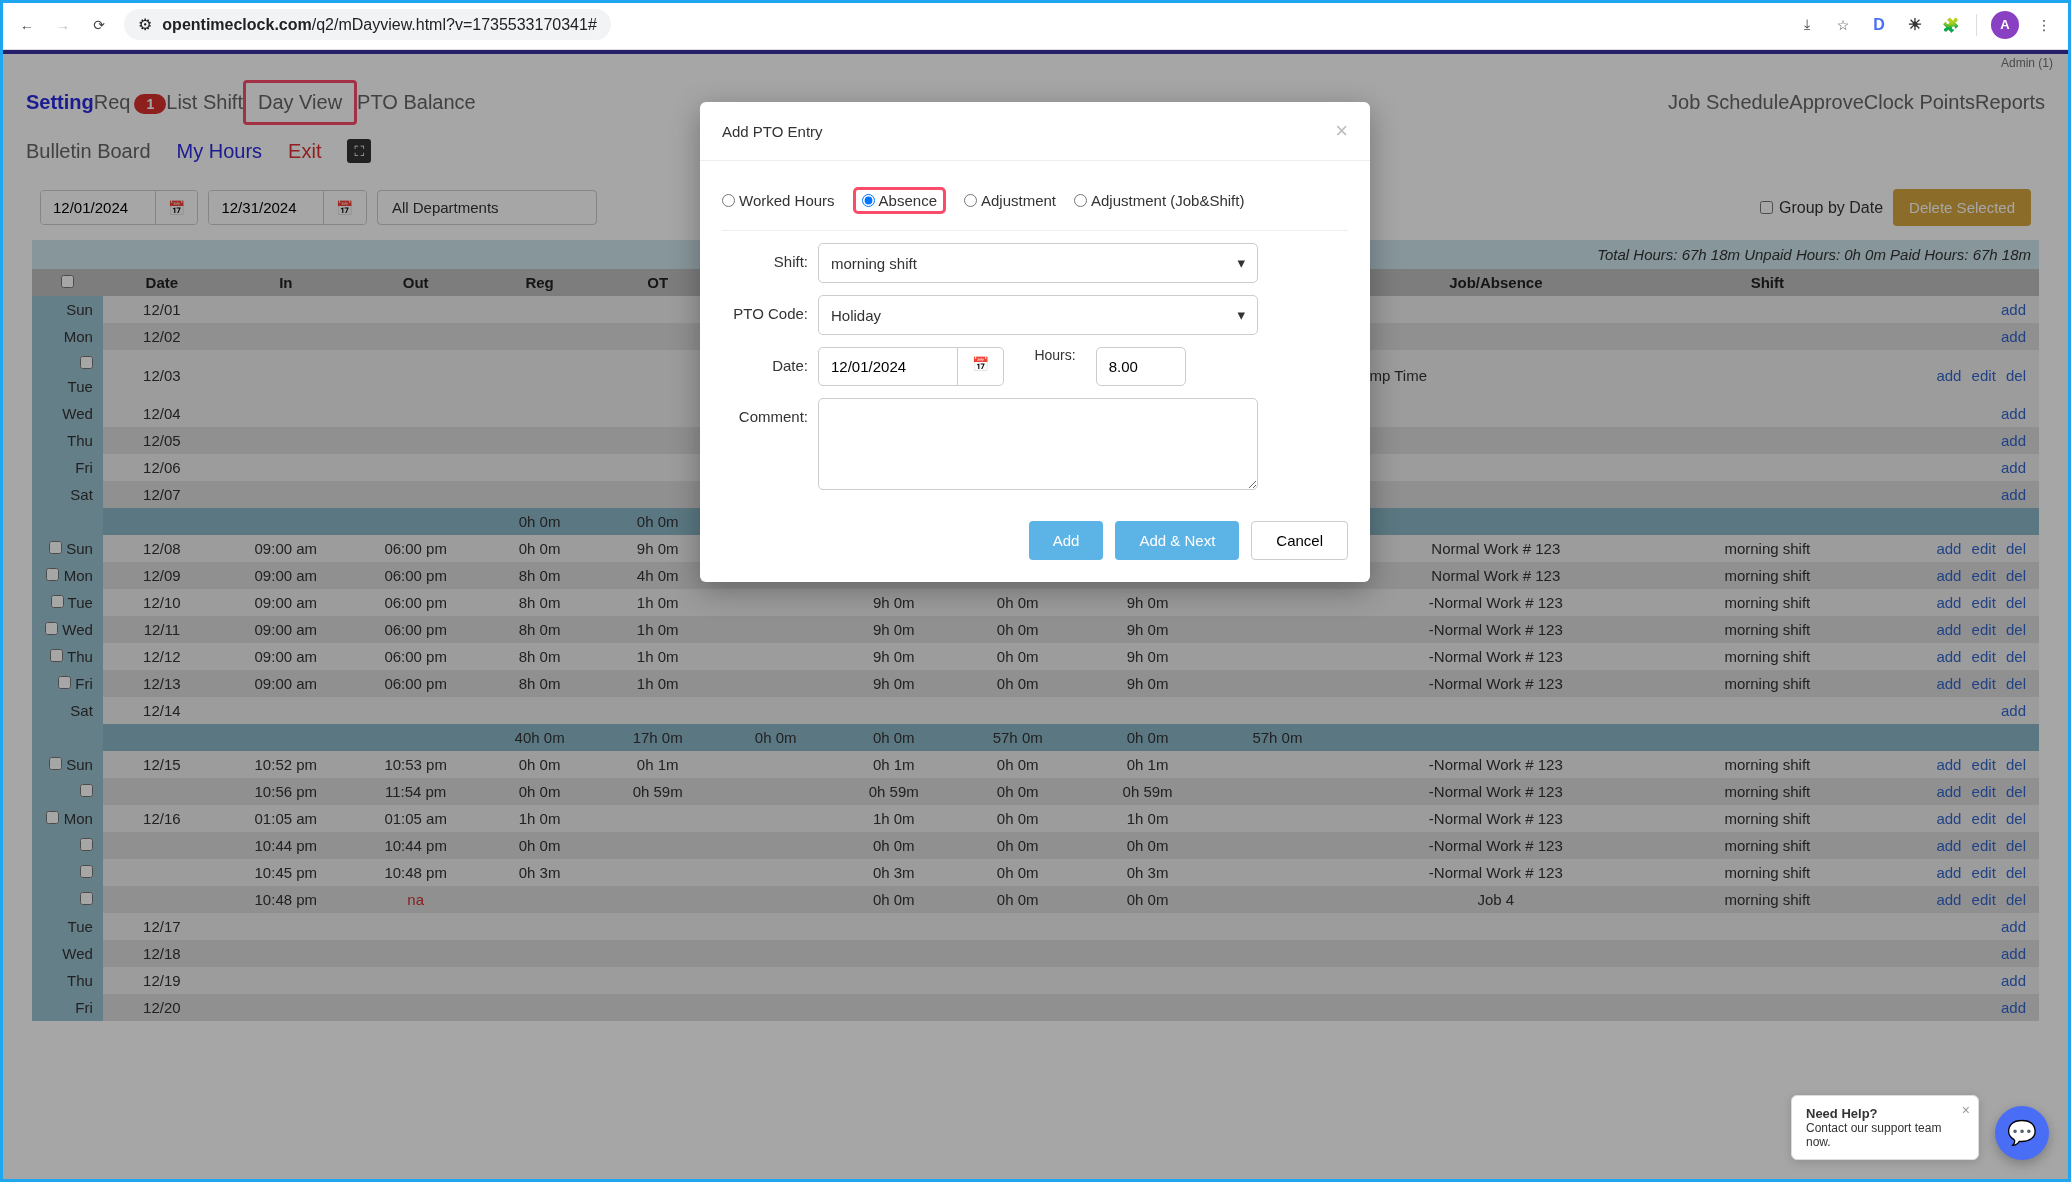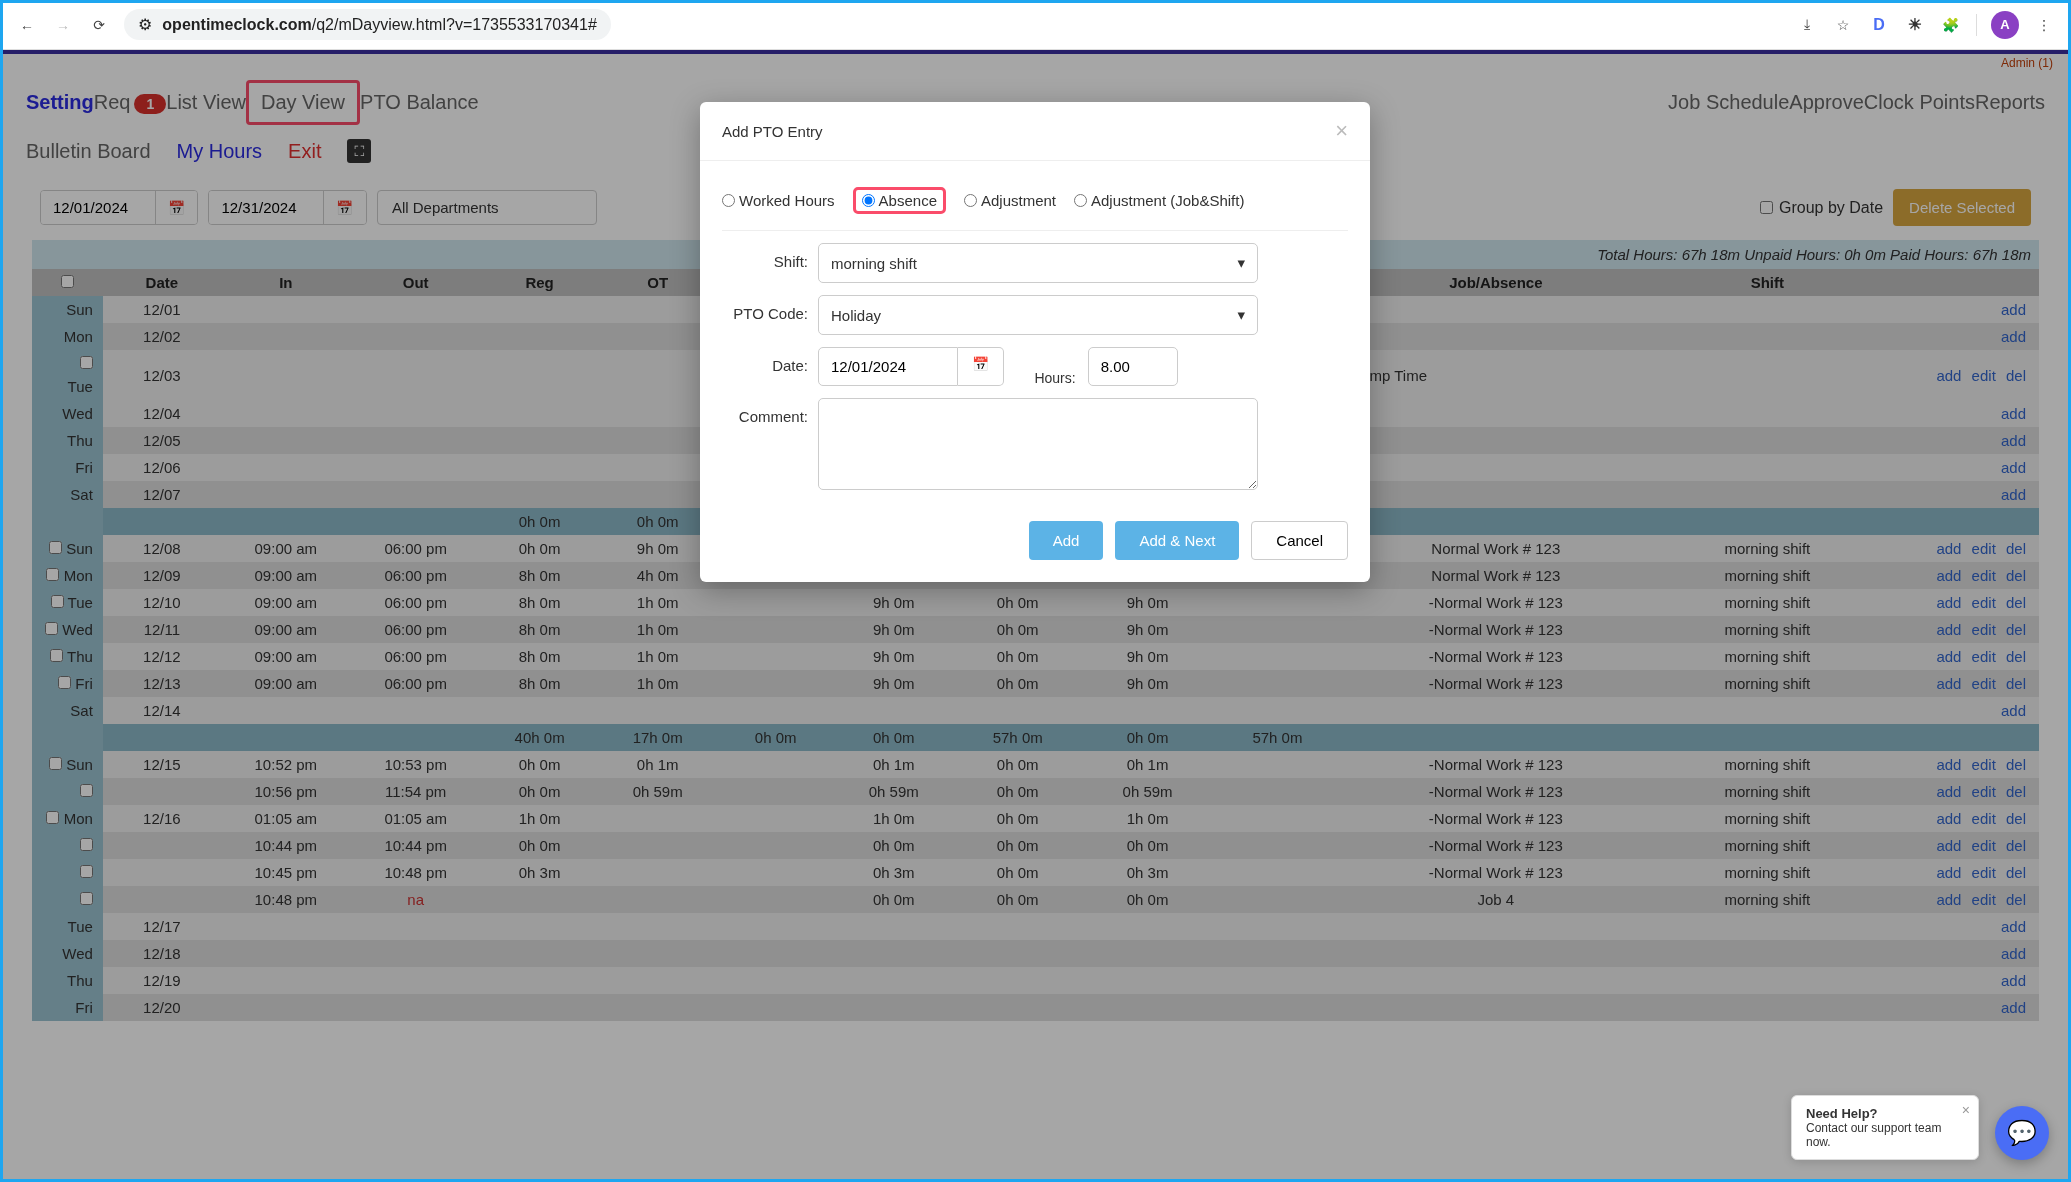--- a/index.html
+++ b/index.html
@@ -11,21 +11,21 @@
 .url-pill { display: flex; align-items: center; gap: 10px; background: #f1f3f4; border-radius: 16px; padding: 6px 14px; font-size: 16px; color: #222; }
 .url-pill b { font-weight: 700; }
 .spacer { flex: 1; }
 .prof-badge { width: 28px; height: 28px; border-radius: 50%; background: #8a40c3; color: #fff; display: flex; align-items: center; justify-content: center; font-size: 13px; font-weight: 600; }
 .ext-icon { width: 22px; height: 22px; display: flex; align-items: center; justify-content: center; font-weight: 700; font-size: 16px; }
 
 
 .blue-line { height: 4px; background: #3b2ea0; }
 
 
-.admin-row { text-align: right; padding: 2px 18px 0 0; font-size: 12px; color: #c2410c; }
+.admin-row { text-align: right; padding: 2px 18px 0 0; font-size: 12px; color: #737373; }
 
 
 .nav-row { display: flex; align-items: center; padding: 10px 26px; }
 .nav-link { color: #666; font-size: 20px; cursor: pointer; }
 .nav-link.active { color: #2b2be0; font-weight: 600; }
 .nav-link.exit { color: #e03030; }
 .nav-link.highlight-box { border: 3px solid #fa4c6a; border-radius: 4px; padding: 8px 12px; }
 .badge-red { background: #d9302c; color: #fff; border-radius: 12px; padding: 2px 12px; font-size: 14px; font-weight: 600; }
 .expand-icon { width: 24px; height: 24px; background: #333; color: #fff; display: flex; align-items: center; justify-content: center; font-size: 14px; border-radius: 3px; }
 .sub-nav { display: flex; align-items: center; gap: 26px; padding: 4px 23px 18px 26px; }
@@ -110,21 +110,21 @@
 
 <div class="blue-line"></div>
 
 <div class="overlay"></div>
 
 <div class="admin-row">Admin (1)</div>
 
 <div class="nav-row">
   <span class="nav-link active">Setting</span>
   <span class="nav-link"><span>Req</span><span class="badge-red" style="margin-left:4px;">1</span></span>
-  <span class="nav-link">List View</span>
+  <span class="nav-link">List Shift</span>
   <span class="nav-link highlight-box">Day View</span>
   <span class="nav-link">PTO Balance</span>
   <span style="flex:1;"></span>
   <span class="nav-link">Job Schedule</span>
   <span class="nav-link">Approve</span>
   <span class="nav-link">Clock Points</span>
   <span class="nav-link">Reports</span>
 </div>
 
 <div class="sub-nav">
@@ -653,21 +653,21 @@
           </div>
       </div>
     </div>
     <div class="frow">
       <div class="flabel">Date:</div>
       <div class="fcontrol" style="display:flex; align-items:center; gap:30px;">
         <div class="dinput-group">
           <input value="12/01/2024" style="">
           <div class="cal-btn2">📅</div>
         </div>
-        <div style="display:flex; align-items:flex-end; gap:12px;">
+        <div style="display:flex; align-items:flex-start; gap:20px;">
           <span>Hours:</span>
           <input class="hinput" value="8.00" style="">
         </div>
       </div>
     </div>
     <div class="frow">
       <div class="flabel">Comment:</div>
       <div class="fcontrol">
         <textarea class="comment" style=""></textarea>
       </div>

